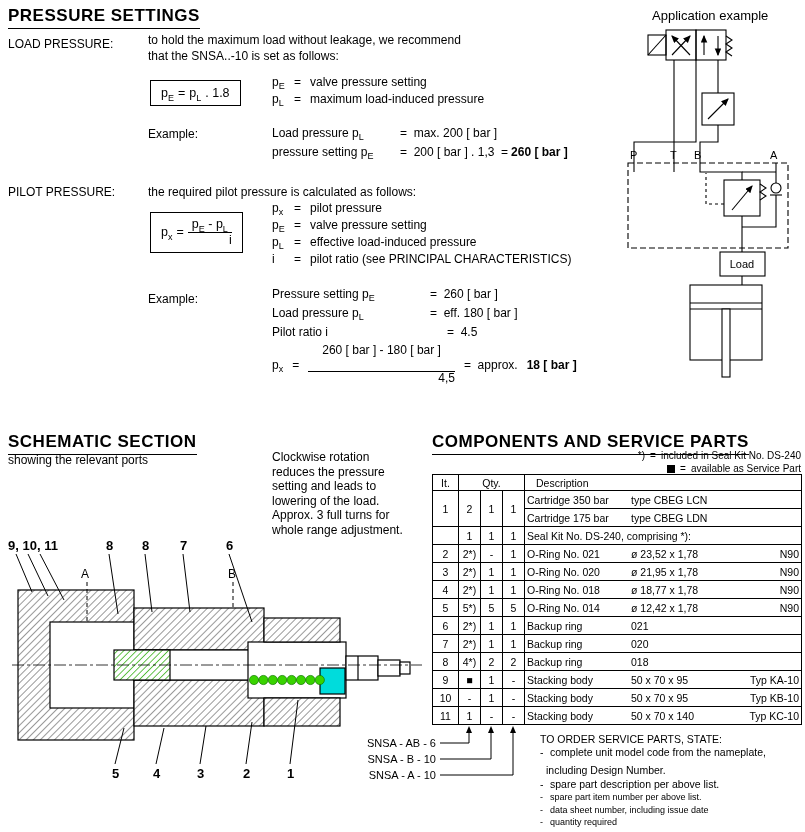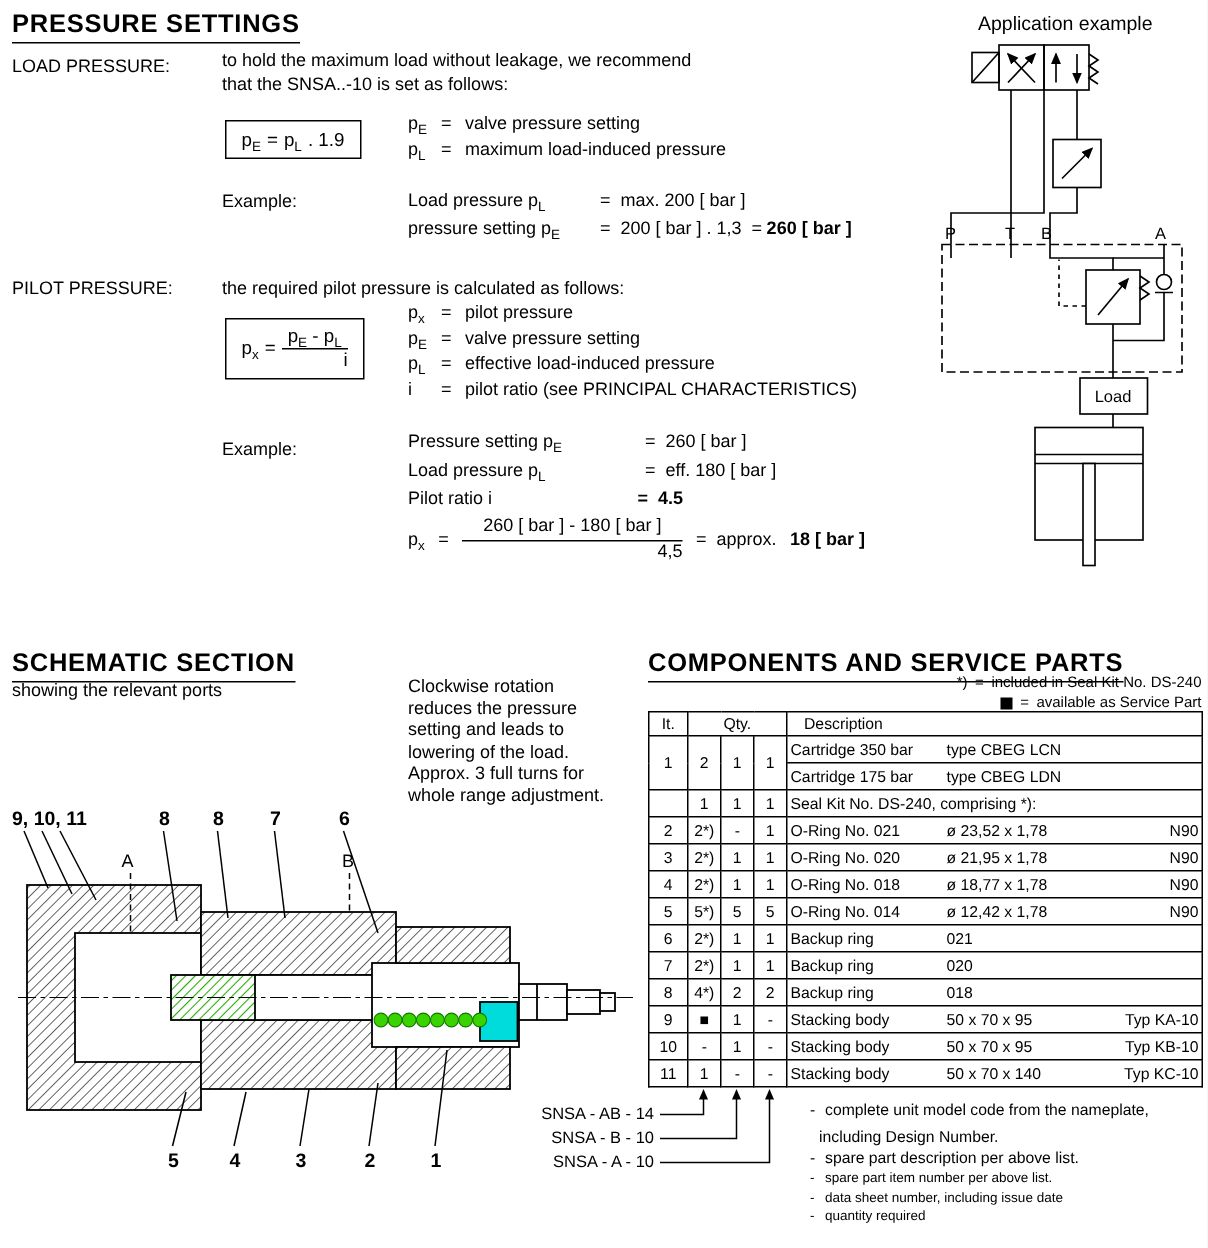--- a/index.html
+++ b/index.html
@@ -53,21 +53,21 @@
   <div class="abs" style="left:8px; top:37px;">LOAD PRESSURE:</div>
   <div class="abs" style="left:148px; top:33px; line-height:15.5px;">
     <div>to hold the maximum load without leakage, we recommend</div>
     <div>that the SNSA..-10 is set as follows:</div>
   </div>
 
   <div class="abs fbox" style="left:150px; top:80px;">
     <span><span>p</span><sub>E</sub></span>
     <span>=</span>
     <span><span>p</span><sub>L</sub></span>
-    <span class="ws">. 1.9</span>
+    <span class="ws">. 1.8</span>
   </div>
 
   <div class="abs" style="left:272px; top:74px;">
     <div class="leg-row">
         <span class="leg-sym"><span>p</span><sub>E</sub></span>
         <span class="leg-eq">=</span>
         <span>valve pressure setting</span>
       </div>
     <div class="leg-row">
         <span class="leg-sym"><span>p</span><sub>L</sub></span>
@@ -114,28 +114,28 @@
         <span class="leg-sym"><span>i</span><sub></sub></span>
         <span class="leg-eq">=</span>
         <span>pilot ratio (see PRINCIPAL CHARACTERISTICS)</span>
       </div>
   </div>
 
   <div class="abs" style="left:148px; top:292px;">Example:</div>
   <div class="abs" style="left:272px; top:285px; width:340px; line-height:18px;">
     <div class="ex-row"><span>Pressure setting p</span><sub>E</sub><span class="ex-val ws" style="left:158px;">=  260 [ bar ]</span></div>
     <div class="ex-row"><span>Load pressure p</span><sub>L</sub><span class="ex-val ws" style="left:158px;">=  eff. 180 [ bar ]</span></div>
-    <div class="ex-row"><span>Pilot ratio i</span><sub></sub><span class="ex-val ws" style="left:153px;font-weight:bold;">=  4.5</span></div>
+    <div class="ex-row"><span>Pilot ratio i</span><sub></sub><span class="ex-val ws" style="left:175px;">=  4.5</span></div>
   </div>
 
   <div class="abs" style="left:272px; top:344px; display:flex; align-items:center; gap:9px;">
     <span><span>p</span><sub>x</sub></span>
     <span>=</span>
     <span class="frac">
-      <span class="num" style="padding:0 14px 2px;">260 [ bar ] - 180 [ bar ]</span>
+      <span class="num" style="padding:0 14px 13px;">260 [ bar ] - 180 [ bar ]</span>
       <span>4,5</span>
     </span>
     <span class="ws">=  approx.</span>
     <b>18 [ bar ]</b>
   </div>
 
   <svg class="abs" style="left:620px; top:22px;" width="185" height="375" viewBox="0 0 185 375">
     <defs>
       <marker id="arr" markerWidth="7" markerHeight="7" refX="6" refY="3" orient="auto">
         <path d="M0,0 L7,3 L0,6 z" fill="#000"></path>
@@ -467,38 +467,39 @@
               <span class="d1">Stacking body</span>
               <span class="d2">50 x 70 x 140</span>
               <span class="d3">Typ KC-10</span>
             </div>
           </td>
       </tr>
     </tbody>
   </table>
 
   <div class="abs" style="left:346px; top:735px; width:90px; text-align:right; font-size:11px; line-height:16px;">
-    <div>SNSA - AB - 14</div>
+    <div>SNSA - AB - 6</div>
     <div>SNSA - B - 10</div>
     <div>SNSA - A - 10</div>
   </div>
   <svg class="abs" style="left:438px; top:726px;" width="110" height="58">
     <g stroke="#000" fill="none">
       <polyline points="2,17 31,17 31,4"></polyline>
       <polyline points="2,33 53,33 53,4"></polyline>
       <polyline points="2,49 75,49 75,4"></polyline>
     </g>
     <g fill="#000">
       <polygon points="31,0 28,7 34,7"></polygon>
       <polygon points="53,0 50,7 56,7"></polygon>
       <polygon points="75,0 72,7 78,7"></polygon>
     </g>
   </svg>
 
   <div class="abs" style="left:540px; top:733px; width:262px;">
+    <div style="font-size:10.5px;">TO ORDER SERVICE PARTS, STATE:</div>
     <div class="ord" style="font-size:10.5px;">
         <span class="dash">-</span>
         <span>complete unit model code from the nameplate,</span>
       </div>
     <div class="ord cont" style="font-size:10.5px;flex-direction:column;">
         <span class="dash"></span>
         <span>including Design Number.</span>
       </div>
     <div class="ord" style="font-size:10.5px;">
         <span class="dash">-</span>

